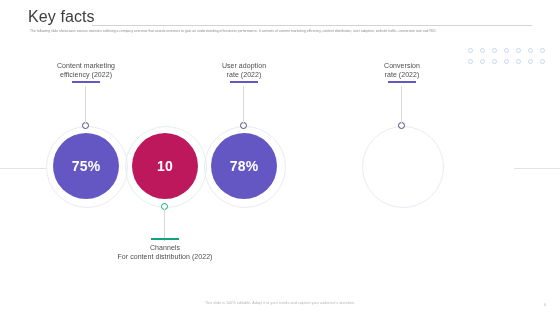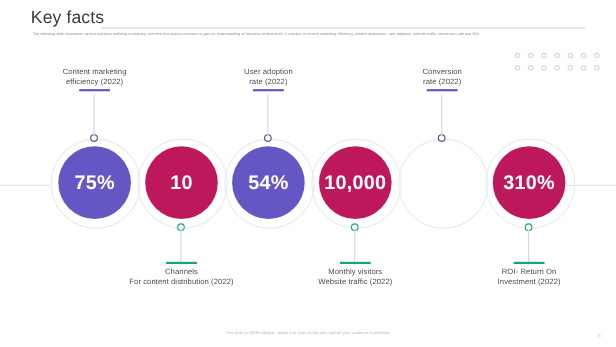--- a/index.html
+++ b/index.html
@@ -65,21 +65,21 @@
     position:absolute; left:3px; top:126px;
     width:80px; height:80px; border-radius:50%;
     border:1px solid #ece9f3; background:transparent;
   }
   .fact.green .ring { border-color:#e4f1ec; }
 
   .bubble {
     position:absolute; left:10px; top:133px;
     width:66px; height:66px; border-radius:50%;
     display:flex; align-items:center; justify-content:center;
-    color:#ffffff; font-size:18px; font-weight:700; letter-spacing:0.2px;
+    color:#ffffff; font-size:14px; font-weight:700; letter-spacing:0.2px;
   }
   .fact.purple .bubble { background:#6457c4; }
   .fact.green  .bubble { background:#be185d; }
 
   
   .marker {
     position:absolute; left:39px;
     width:7px; height:7px; border-radius:50%;
     background:#ffffff; box-sizing:border-box;
   }
@@ -166,55 +166,35 @@
         <div class="bubble">10</div>
         <div class="marker"></div>
         <div class="stem"></div>
         <div class="label">
           <div class="underline"></div>
           <div class="lines"><span class="l1">Channels</span><span class="l2">For content distribution (2022)</span></div>
         </div>
       </div>
       <div class="fact purple" style="left: 201px;">
         <div class="ring"></div>
-        <div class="bubble">54%</div>
+        <div class="bubble">78%</div>
         <div class="marker"></div>
         <div class="stem"></div>
         <div class="label">
           <div class="lines"><span class="l1">User adoption</span><span class="l2">rate (2022)</span></div>
           <div class="underline"></div>
         </div>
       </div>
-      <div class="fact green" style="left: 280px;">
-        <div class="ring"></div>
-        <div class="bubble">10,000</div>
-        <div class="marker"></div>
-        <div class="stem"></div>
-        <div class="label">
-          <div class="underline"></div>
-          <div class="lines"><span class="l1">Monthly visitors</span><span class="l2">Website traffic (2022)</span></div>
-        </div>
-      </div>
       <div class="fact purple" style="left: 359px;">
         <div class="ring"></div>
         <div class="marker"></div>
         <div class="stem"></div>
         <div class="label">
           <div class="lines"><span class="l1">Conversion</span><span class="l2">rate (2022)</span></div>
           <div class="underline"></div>
-        </div>
-      </div>
-      <div class="fact green" style="left: 438px;">
-        <div class="ring"></div>
-        <div class="bubble">310%</div>
-        <div class="marker"></div>
-        <div class="stem"></div>
-        <div class="label">
-          <div class="underline"></div>
-          <div class="lines"><span class="l1">ROI- Return On</span><span class="l2">Investment (2022)</span></div>
         </div>
       </div>
     </div>
 
   <div id="footer-note">This slide is 100% editable. Adapt it to your needs and capture your audience's attention.</div>
   <div id="page-number">6</div>
 
 </div>
 
 </body></html>

